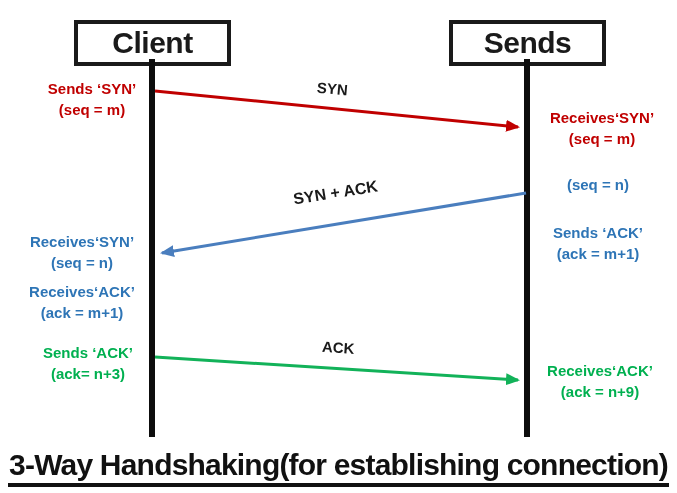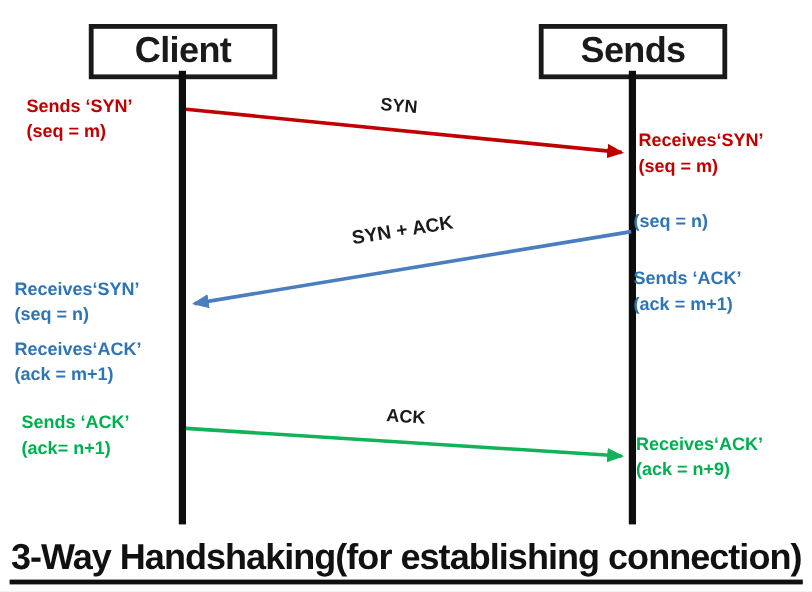--- a/index.html
+++ b/index.html
@@ -21,21 +21,21 @@
   .lifeline-client{left:149px;}
   .lifeline-server{left:524px;}
   .arrows{position:absolute;left:0;top:0;width:677px;height:493px;}
   .msg-label{
     position:absolute;font-weight:bold;color:#1a1a1a;white-space:nowrap;
   }
   .msg-syn{left:317px;top:80px;font-size:15px;transform:rotate(5deg);}
   .msg-synack{left:293px;top:184px;font-size:16px;transform:rotate(-9deg);}
   .msg-ack{left:322px;top:339px;font-size:15px;transform:rotate(4deg);}
   .note{
-    position:absolute;width:140px;
+    position:absolute;width:140px;text-align:center;
     font-size:15px;font-weight:bold;line-height:21px;white-space:nowrap;
   }
   .note-red{color:var(--red,#c00000);}
   .note-blue{color:var(--blue-text,#2e75b6);}
   .note-green{color:var(--green-text,#00b050);}
   .n-left-red{left:22px;top:78px;}
   .n-left-blue1{left:12px;top:231px;}
   .n-left-blue2{left:12px;top:281px;}
   .n-left-green{left:18px;top:342px;}
   .n-right-red{left:532px;top:107px;}
@@ -95,21 +95,21 @@
   <div class="note note-blue n-left-blue1">
     <div>Receives‘SYN’</div>
     <div>(seq = n)</div>
   </div>
   <div class="note note-blue n-left-blue2">
     <div>Receives‘ACK’</div>
     <div>(ack = m+1)</div>
   </div>
   <div class="note note-green n-left-green">
     <div>Sends ‘ACK’</div>
-    <div>(ack= n+1)</div>
+    <div>(ack= n+3)</div>
   </div>
 
   <div class="note note-red n-right-red">
     <div>Receives‘SYN’</div>
     <div>(seq = m)</div>
   </div>
   <div class="note note-blue n-right-blue1">
     <div>(seq = n)</div>
   </div>
   <div class="note note-blue n-right-blue2">

